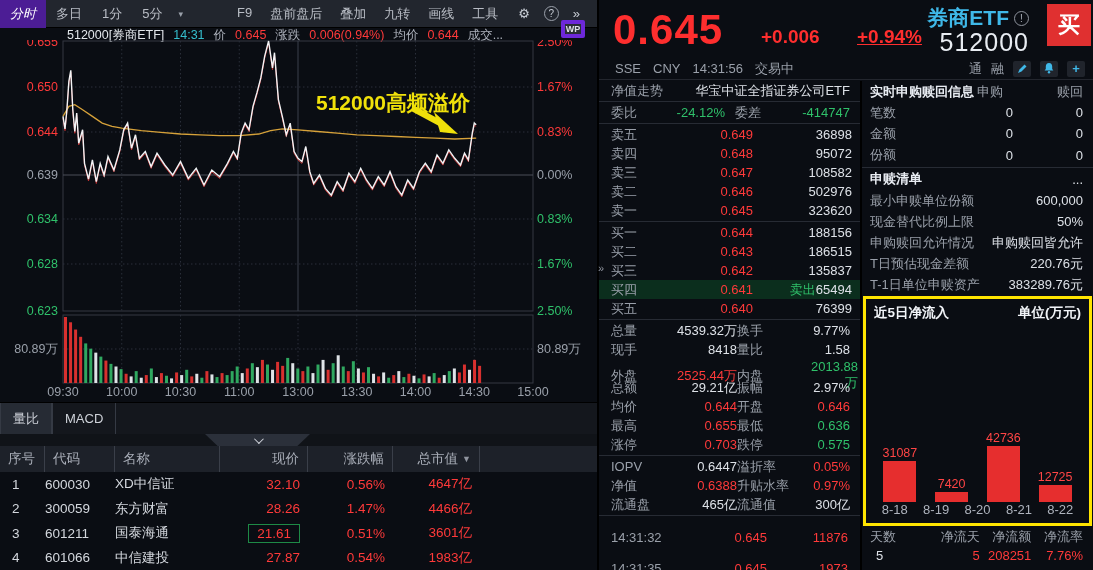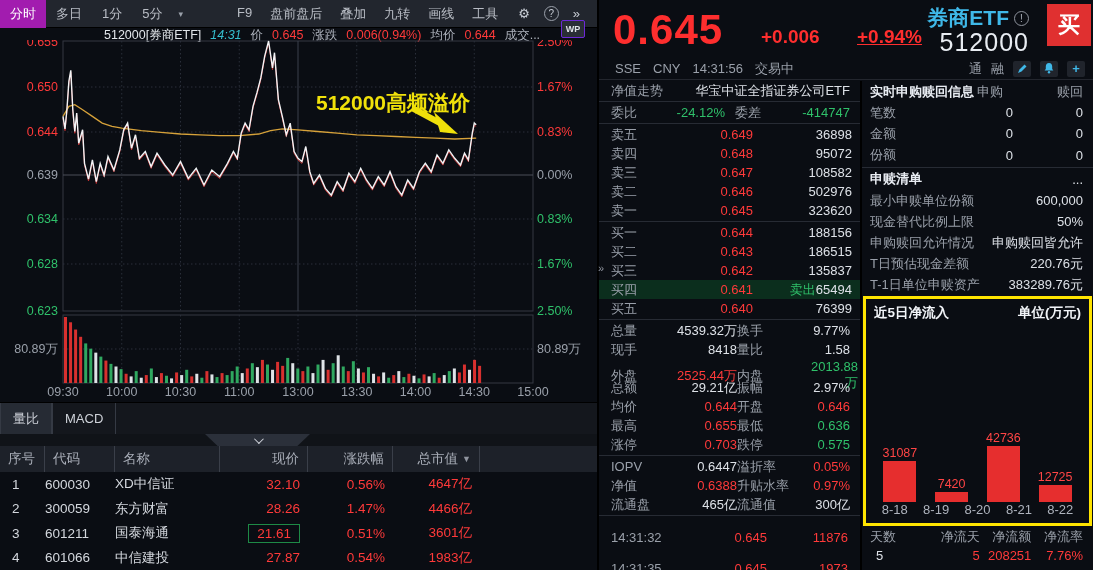--- a/index.html
+++ b/index.html
@@ -4,36 +4,36 @@
 <style>
   * { margin:0; padding:0; box-sizing:border-box; }
   html,body { background:#000; }
   body { font-family:"Liberation Sans", sans-serif; }
   .app { position:relative; width:1093px; height:570px; background:#0a0d13; overflow:hidden; color:#dde1e7; }
 
   
   .toolbar { position:absolute; left:0; top:0; width:597px; height:28px; background:#22262e;
              border-bottom:1px solid #000; display:flex; align-items:center; font-size:13px; color:#b9bdc5; }
   .tab { padding:5px 10px; height:28px; display:flex; align-items:center; cursor:default; }
-  .tab.active { background:#a21caf; color:#fff; }
+  .tab.active { background:#4c1d95; color:#fff;font-style:italic; }
   .tb-caret { font-size:9px; margin:0 6px; color:#9aa0aa; }
   .tb-menu { display:flex; gap:18px; margin-left:48px; }
   .tb-menu span { white-space:nowrap; }
   .tb-icons { display:flex; gap:14px; margin-left:20px; align-items:center; color:#c7ccd4; }
   .circle-q { display:inline-flex; width:15px; height:15px; border:1px solid #9aa0aa; border-radius:50%;
               align-items:center; justify-content:center; font-size:10px; color:#c7ccd4; }
 
   
   .chart-header { position:absolute; left:0; top:28px; width:597px; height:14px; display:flex; gap:9px;
-                  padding-left:104px; font-size:12.5px; align-items:center; white-space:nowrap; }
+                  padding-left:67px; font-size:12.5px; align-items:center; white-space:nowrap; }
   .chart-header .sym { color:#e2e6ea; }
-  .chart-header .tm { color:#35bfce;font-style:italic; }
+  .chart-header .tm { color:#35bfce; }
   .chart-header .lbl { color:#aeb3bd; }
   .chart-header .rv { color:#ff3a3a; }
-  .wp-icon { position:absolute; right:12px; top:-8px; width:24px; height:18px; border:1px solid #6d28d9;
+  .wp-icon { position:absolute; right:12px; top:-8px; width:24px; height:18px; border:4px solid #6d28d9;
              border-radius:2px; font-size:9px; font-weight:bold; color:#dfe3e8; display:flex; align-items:center; justify-content:center; background:#2a2e36;}
 
   svg.intraday { position:absolute; left:0; top:40px; }
 
   
   .subtabs { position:absolute; left:0; top:402px; width:597px; height:32px; background:#14171d;
              display:flex; align-items:center; border-top:1px solid #000; }
   .subtab { min-width:52px; padding:0 12px; height:31px; display:flex; align-items:center; justify-content:center;
             font-size:13px; color:#cfd3da; border-right:1px solid #353a44; border-left:1px solid #353a44; }
   .subtab.active { background:#262b34; }

